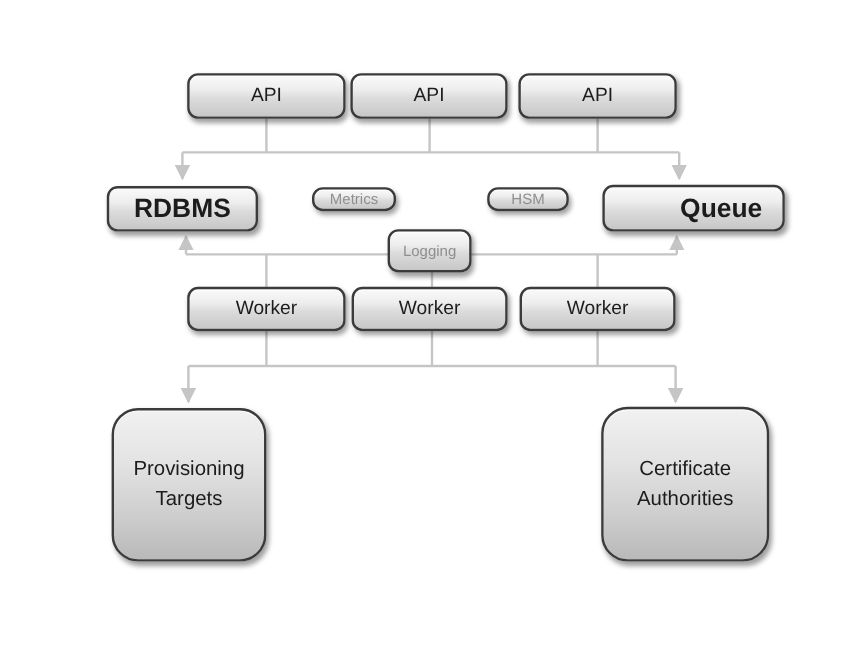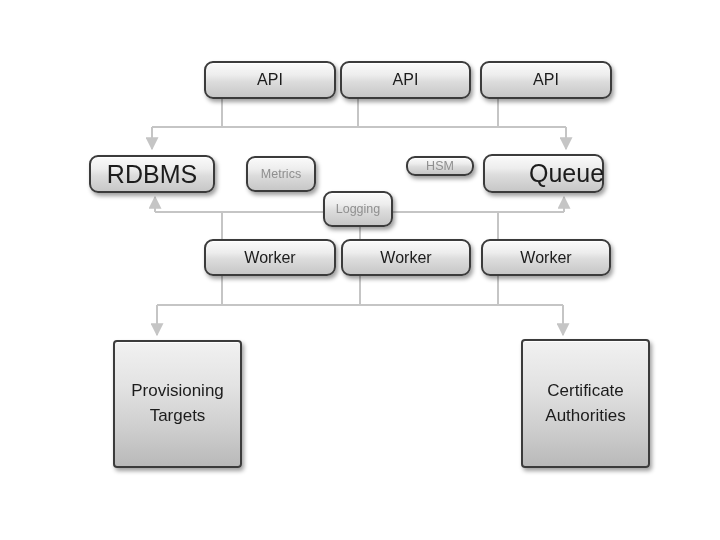--- a/index.html
+++ b/index.html
@@ -9,43 +9,42 @@
   }
   #connectors{position:absolute;left:0;top:0;width:720px;height:540px;z-index:1;}
   .node{
     position:absolute;z-index:2;box-sizing:border-box;
     display:flex;align-items:center;justify-content:center;text-align:center;
     border:2px solid #3b3b3b;border-radius:9px;
     background:linear-gradient(180deg,#fafafa 0%,#ededed 35%,#dcdcdc 55%,#c7c7c7 100%);
     box-shadow:2px 3px 4px rgba(0,0,0,0.38), inset 0 1px 0 rgba(255,255,255,0.85);
     color:#1c1c1c;
   }
-  .node-main{font-size:16px;margin-left:48px;}
-  .node-big-label{font-size:25px;}
+  .node-main{font-size:16px;}
+  .node-big-label{font-size:22px;font-weight:bold;}
   .node-muted{font-size:12.5px;color:#8f8f8f;}
   .node-terminal{
-    border-radius:4px;font-size:17px;line-height:1.45;
+    border-radius:22px;font-size:17px;line-height:1.45;
     background:linear-gradient(180deg,#f1f1f1 0%,#e3e3e3 35%,#cecece 70%,#b9b9b9 100%);
     padding:0 8px;
-    margin-left:20px;
   }
   
   #api-1   {left:156px;top:61px; width:132px;height:38px;}
   #api-2   {left:292px;top:61px; width:131px;height:38px;}
   #api-3   {left:432px;top:61px; width:132px;height:38px;}
   #rdbms   {left:89px; top:155px;width:126px;height:38px;}
-  #metrics {left:246px;top:156px;width:70px; height:36px;}
+  #metrics {left:260px;top:156px;width:70px; height:20px;}
   #logging {left:323px;top:156px;width:70px; height:36px;margin-top:35px;}
   #hsm     {left:406px;top:156px;width:68px; height:20px;}
-  #queue   {left:483px;top:154px;width:121px;height:39px;padding-left:46px;}
+  #queue   {left:502px;top:154px;width:152px;height:39px;padding-left:46px;}
   #worker-1{left:156px;top:239px;width:132px;height:37px;}
   #worker-2{left:293px;top:239px;width:130px;height:37px;}
   #worker-3{left:433px;top:239px;width:130px;height:37px;}
   #provisioning-targets    {left:93px; top:340px;width:129px;height:128px;}
-  #certificate-authorities {left:501px;top:339px;width:129px;height:129px;}
+  #certificate-authorities {left:501px;top:339px;width:140px;height:129px;}
 </style>
 </head>
 <body>
 
 <div id="stage">
 
   <svg id="connectors" viewBox="0 0 720 540" xmlns="http://www.w3.org/2000/svg">
     <defs>
       <marker id="arrow" viewBox="0 0 10 10" refX="9" refY="5" markerWidth="6.5" markerHeight="6.5" orient="auto">
         <path d="M0,0 L10,5 L0,10 z" fill="#c5c5c5"></path>

